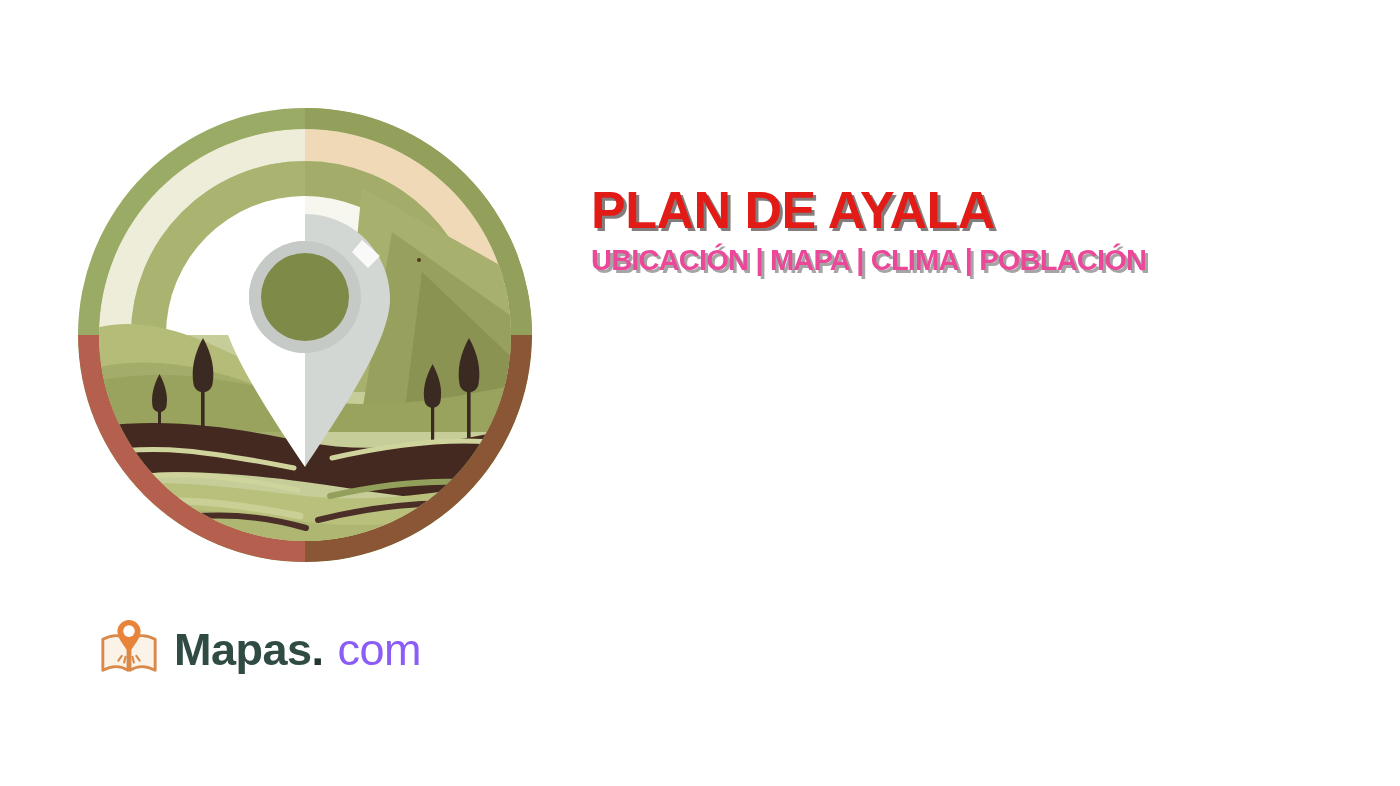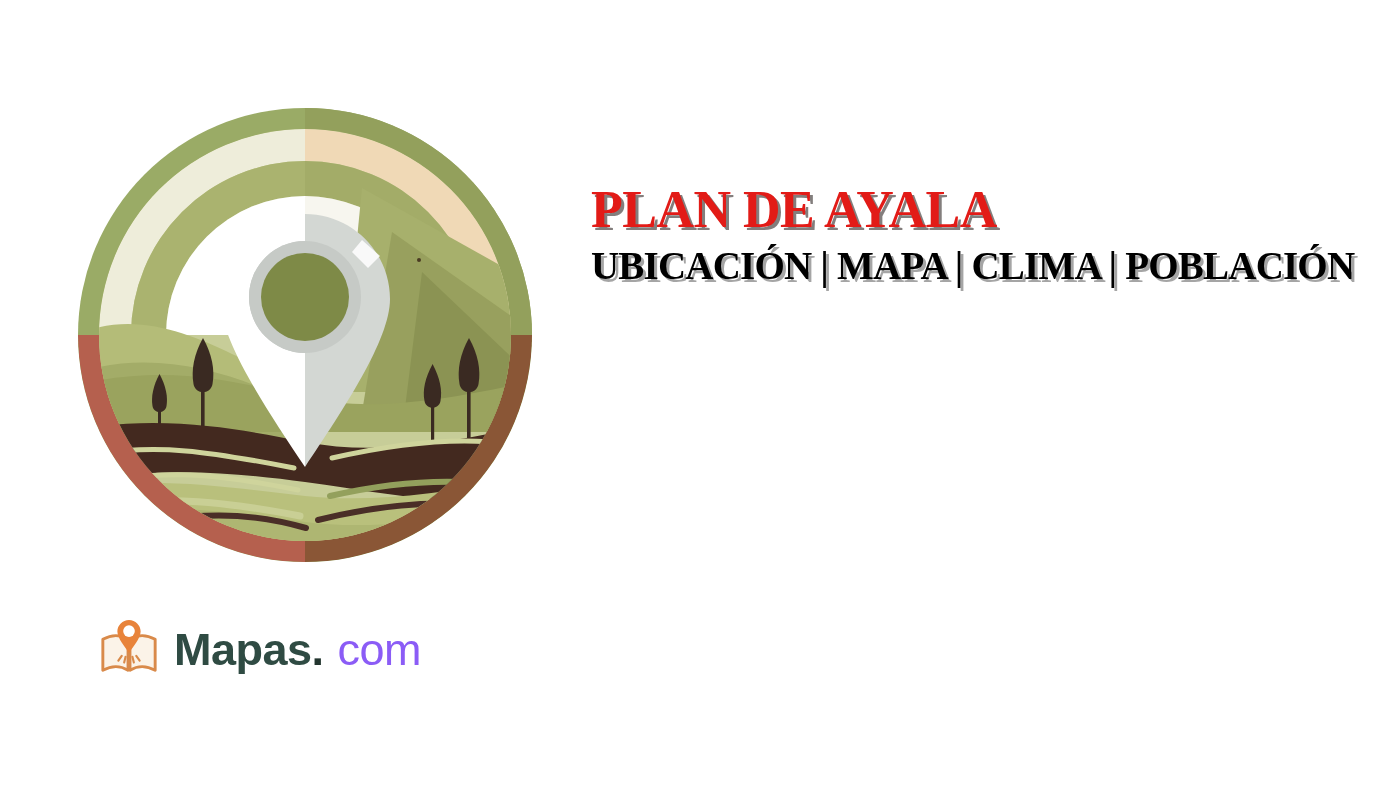--- a/index.html
+++ b/index.html
@@ -79,43 +79,43 @@
 
   
   .info {
     position: absolute;
     left: 591px;
     top: 183px;
     width: 800px;
   }
   .info-line {
     white-space: nowrap;
-    font-family: Liberation Serif, serif;
+    font-family: Liberation Sans, sans-serif;
     font-weight: 700;
     letter-spacing: -0.5px;
   }
   .line-title {
     font-size: 52px;
     line-height: 1.04;
     color: #e21b17;
     text-shadow: 3px 3px 0 rgba(30,20,18,0.55);
     margin-bottom: 8px;
   }
   .line-muni,
   .line-estado {
     font-size: 44px;
     line-height: 1.06;
     color: #141414;
     text-shadow: 3px 3px 0 rgba(40,40,40,0.42);
     margin-bottom: 14px;
   }
   .line-links {
-    font-size: 39px;
+    font-size: 29px;
     line-height: 1.06;
-    color: #000000;
+    color: #ec4899;
     text-shadow: 3px 3px 0 rgba(40,40,40,0.42);
     letter-spacing: -0.8px;
   }
 </style>
 </head>
 <body>
 
 <div class="page">
 
   <div class="emblem-wrap">

